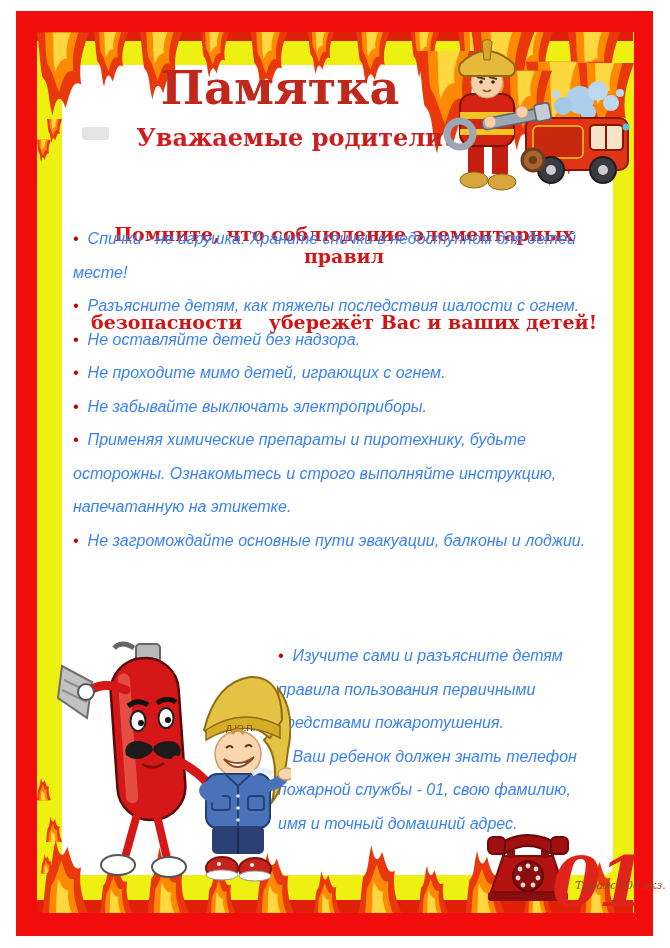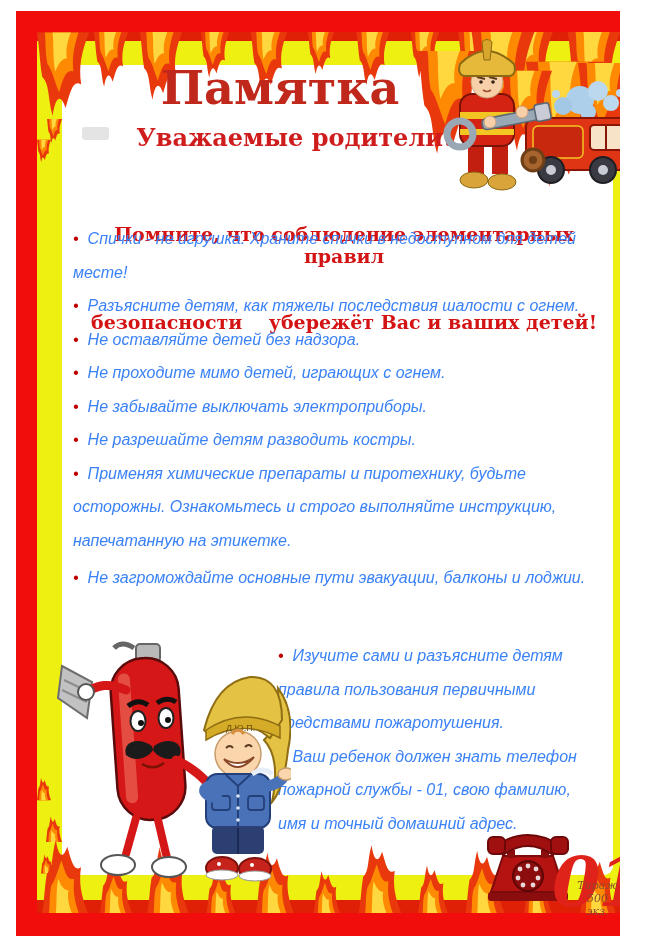--- a/index.html
+++ b/index.html
@@ -1,16 +1,16 @@
 <!DOCTYPE html>
 <html lang="ru"><head>
 <meta charset="utf-8">
 <style>
   html,body{margin:0;padding:0;background:#ffffff;}
-  .page{position:relative;width:620px;height:948px;background:#ffffff;overflow:hidden;
+  .page{position:relative;width:670px;height:948px;background:#ffffff;overflow:hidden;
         font-family:"Liberation Sans",sans-serif;}
   .abs{position:absolute;}
 
   
   .red-frame{position:absolute;left:16px;top:11px;width:637px;height:925px;background:#f20d0d;z-index:0;}
   .yellow-band{position:absolute;left:21px;top:21px;right:19px;bottom:23px;background:#eef011;}
   .white-panel{position:absolute;left:62px;top:65px;width:551px;height:810px;background:#ffffff;
                border-radius:9px;z-index:1;}
 
   
@@ -124,21 +124,20 @@
     <div>Помните, что соблюдение элементарных правил</div>
     <div>безопасности    убережёт Вас и ваших детей!</div>
   </div>
 
   <ul class="rules rules-main">
       <li>Спички - не игрушка. Храните спички в недоступном для детей месте!</li>
       <li>Разъясните детям, как тяжелы последствия шалости с огнем.</li>
       <li>Не оставляйте детей без надзора.</li>
       <li>Не проходите мимо детей, играющих с огнем.</li>
       <li>Не забывайте выключать электроприборы.</li>
-      <li>Не разрешайте детям разводить костры.</li>
       <li>Применяя химические препараты и пиротехнику, будьте осторожны. Ознакомьтесь и строго выполняйте инструкцию, напечатанную на этикетке.</li>
       <li>Не загромождайте основные пути эвакуации, балконы и лоджии.</li>
     </ul>
 
   <ul class="rules rules-secondary">
       <li>Изучите сами и разъясните детям правила пользования первичными средствами пожаротушения.</li>
       <li>Ваш ребенок должен знать телефон пожарной службы - 01, свою фамилию, имя и точный домашний адрес.</li>
     </ul>
 
   <svg class="abs illus" style="left:430px;top:30px;" width="212" height="172" viewBox="0 0 212 172">

